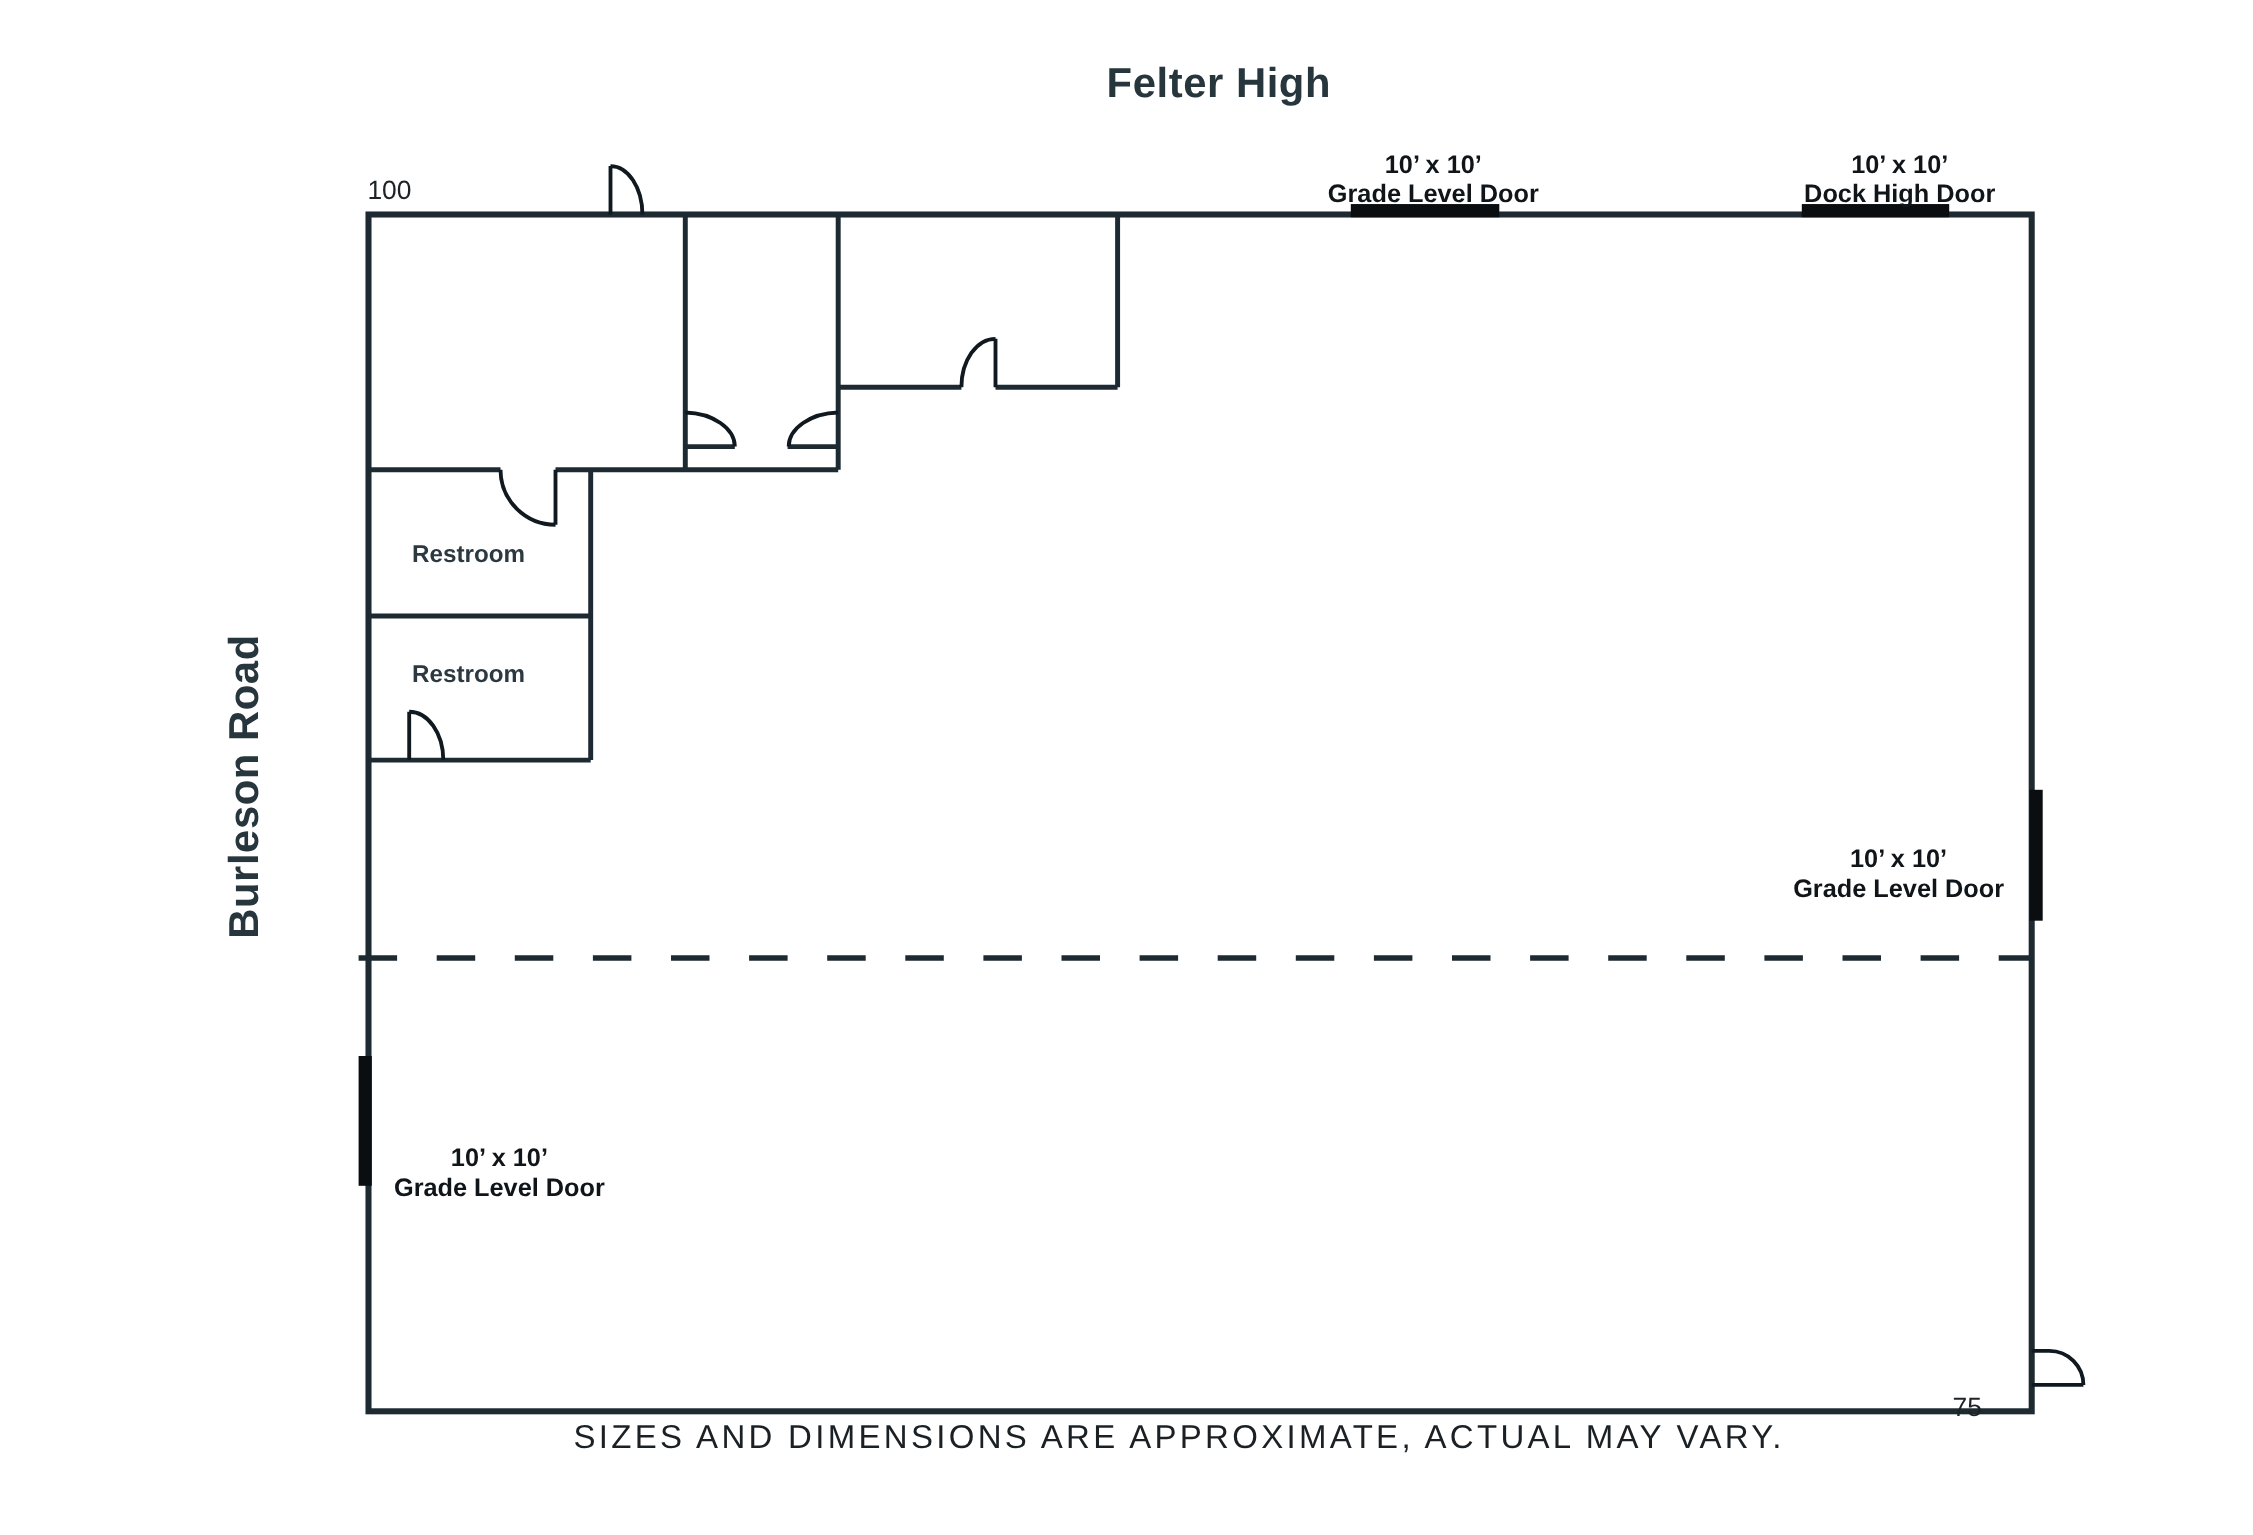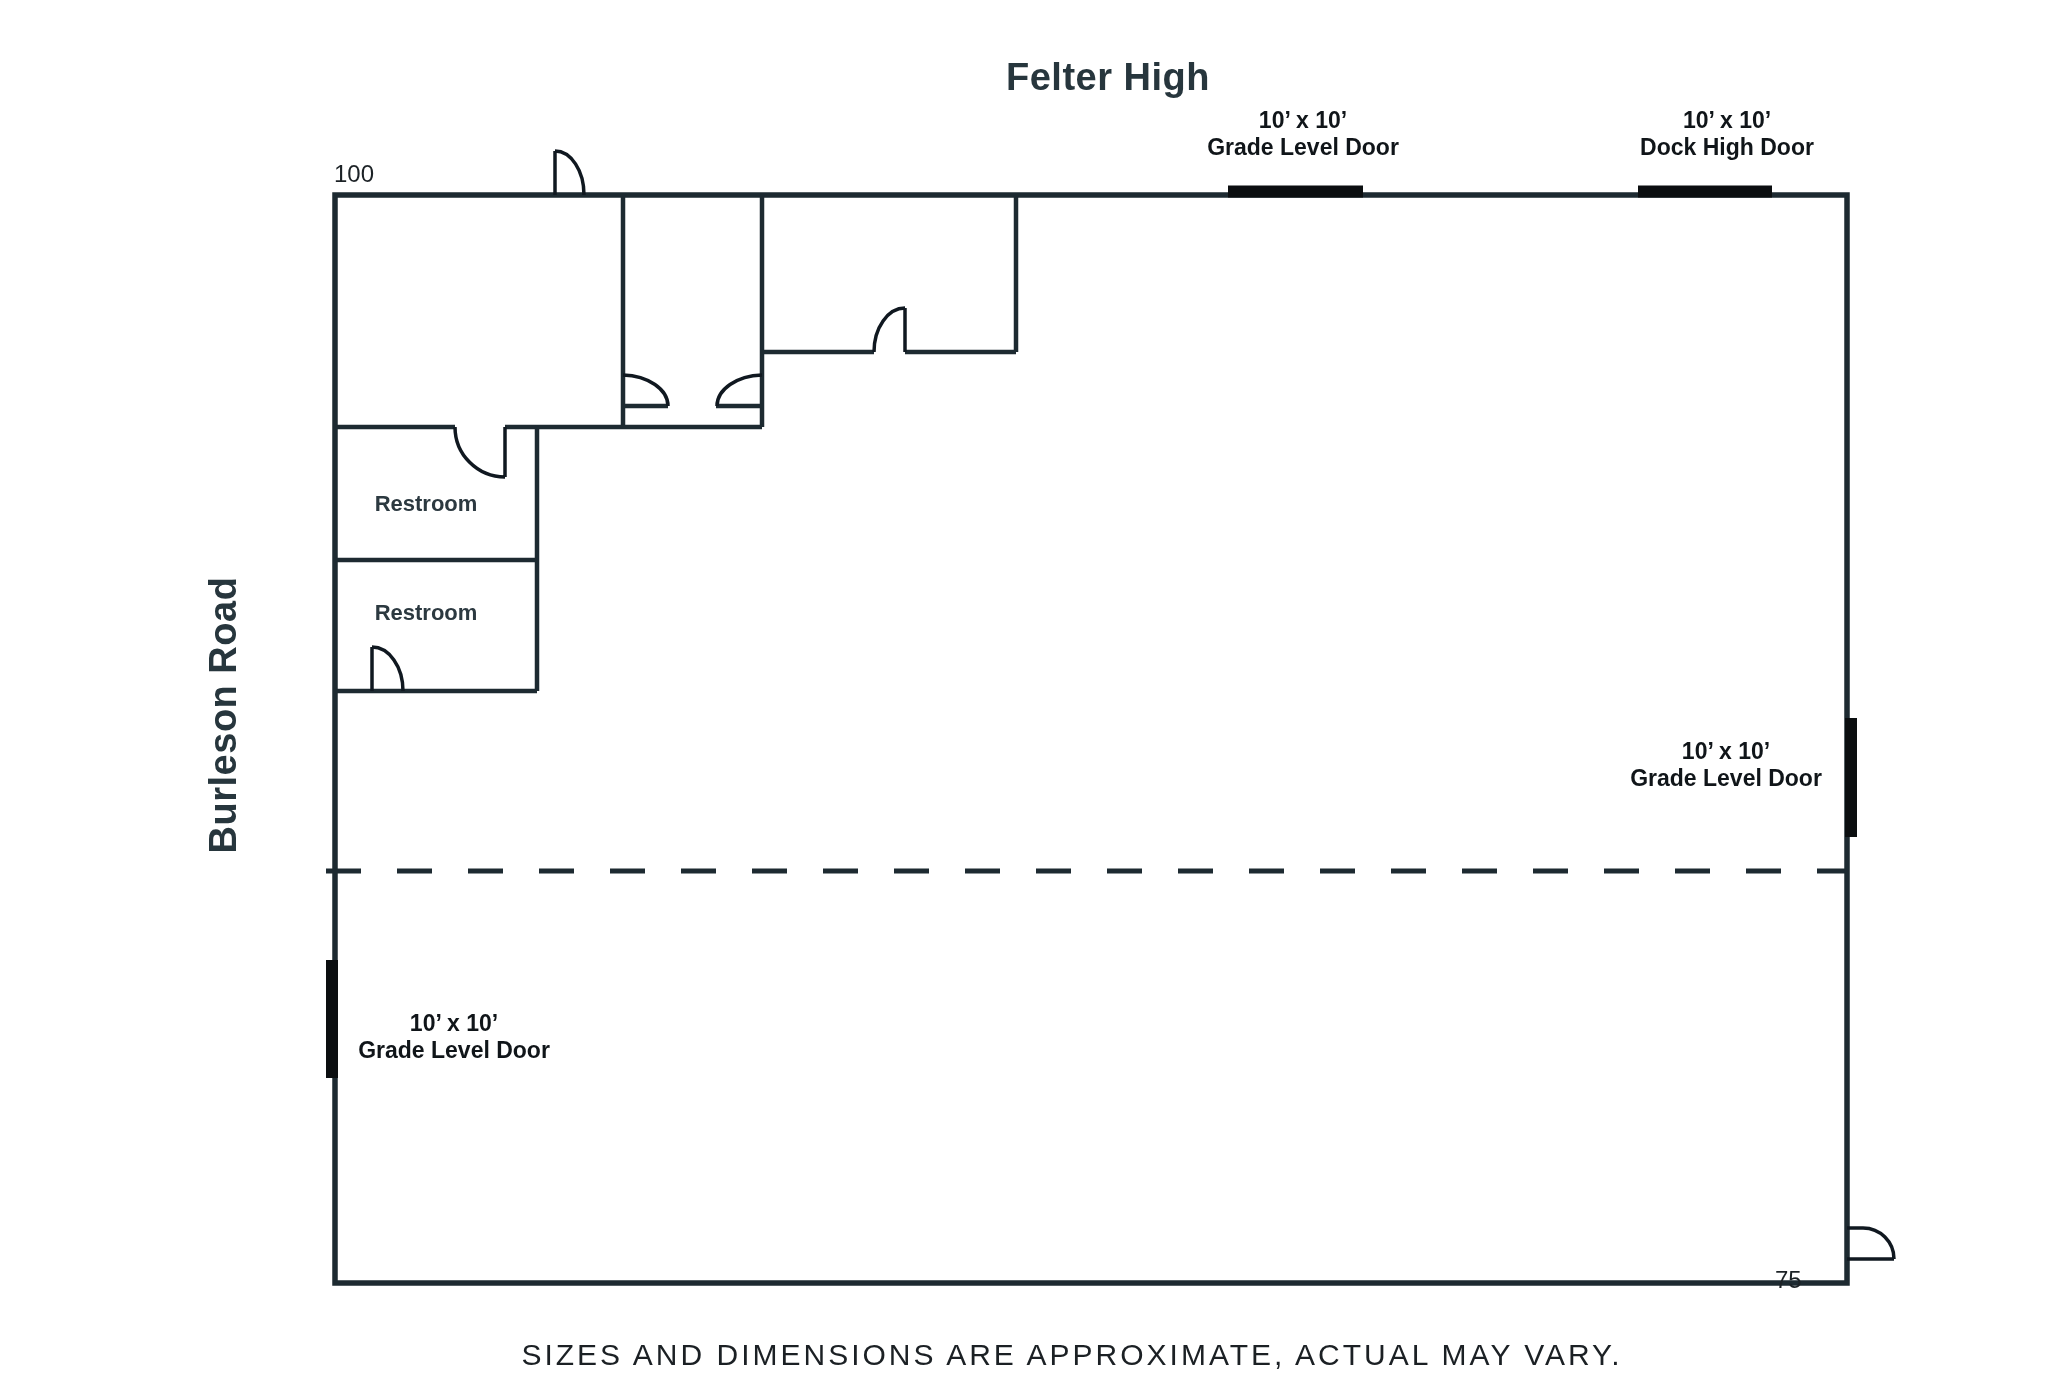--- a/index.html
+++ b/index.html
@@ -11,21 +11,21 @@
   .stage{
     position:relative;width:2048px;height:1395px;background:var(--background);
     font-family:"Liberation Sans", sans-serif;overflow:hidden;
   }
   .stage svg{position:absolute;left:0;top:0;}
   .txt{position:absolute;white-space:nowrap;color:var(--label_text);}
   .center{transform:translate(-50%,-50%);}
   .street{font-size:38px;font-weight:700;color:var(--street_text);letter-spacing:.5px;}
   .street-left{transform:translate(-50%,-50%) rotate(-90deg);}
   .door-label{position:absolute;transform:translate(-50%,-50%);text-align:center;
-    font-size:23px;line-height:27px;font-weight:700;color:var(--label_text);white-space:nowrap;}
+    font-size:23px;line-height:27px;font-weight:700;color:var(--label_text);white-space:nowrap;margin-top:29px;}
   .room-label{font-size:22px;font-weight:600;color:var(--room_text);text-align:right;}
   .dim{font-size:24px;font-weight:400;color:var(--dim_text);}
   .disclaimer{font-size:30px;font-weight:400;letter-spacing:3px;color:var(--disclaimer_text);
     transform:translateX(-50%);}
 </style>
 </head>
 <body>
 
 <div class="stage">
 
@@ -87,15 +87,15 @@
     <div>Grade Level Door</div>
   </div>
   <div class="door-label" style="left:454px;top:1037px;">
     <div>10’ x 10’</div>
     <div>Grade Level Door</div>
   </div>
 
   <div class="txt room-label center" style="left:426px;top:504px;">Restroom</div>
   <div class="txt room-label center" style="left:426px;top:613px;">Restroom</div>
 
-  <div class="txt disclaimer" style="left:1072px;top:1338px;">SIZES AND DIMENSIONS ARE APPROXIMATE, ACTUAL MAY VARY.</div>
+  <div class="txt disclaimer" style="left:1072px;top:1290px;">SIZES AND DIMENSIONS ARE APPROXIMATE, ACTUAL MAY VARY.</div>
 
 </div>
 
 </body></html>

